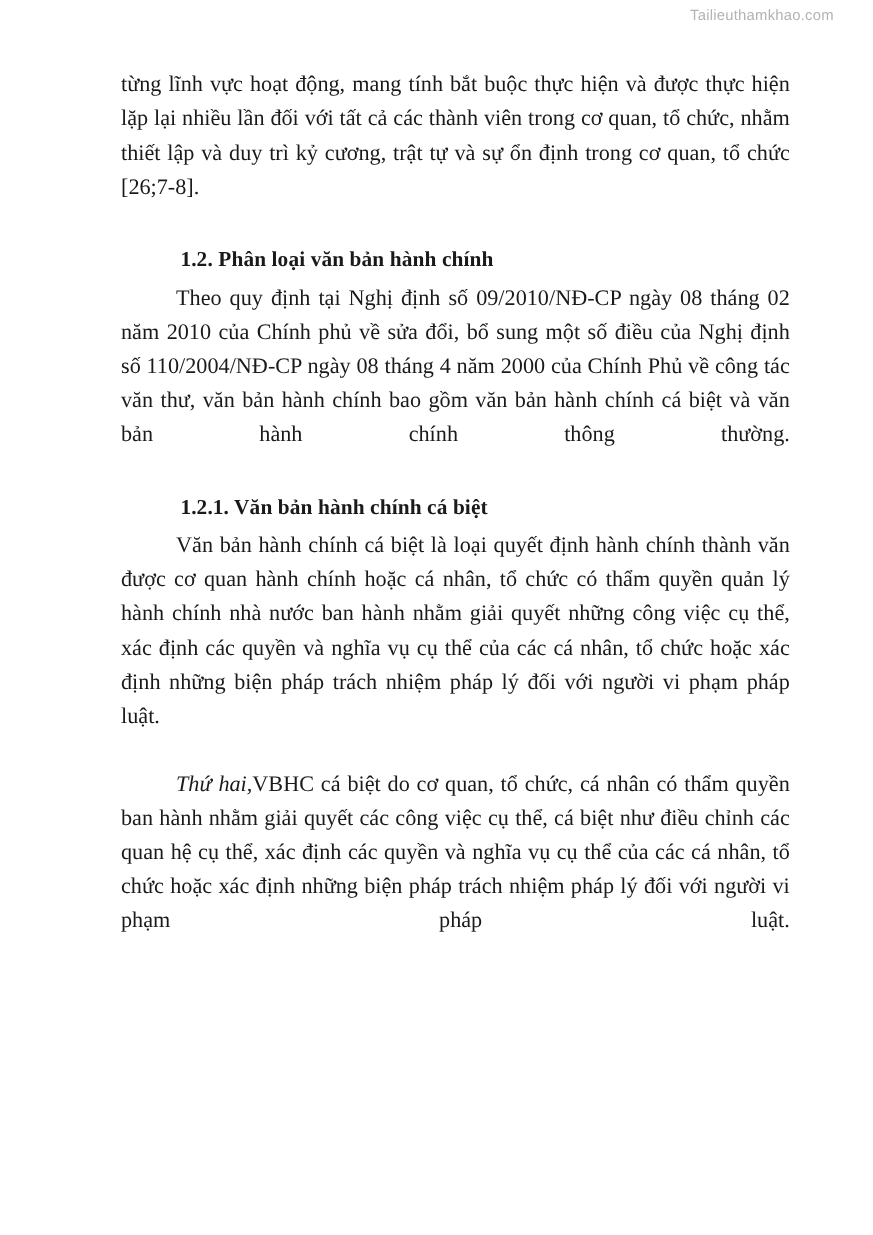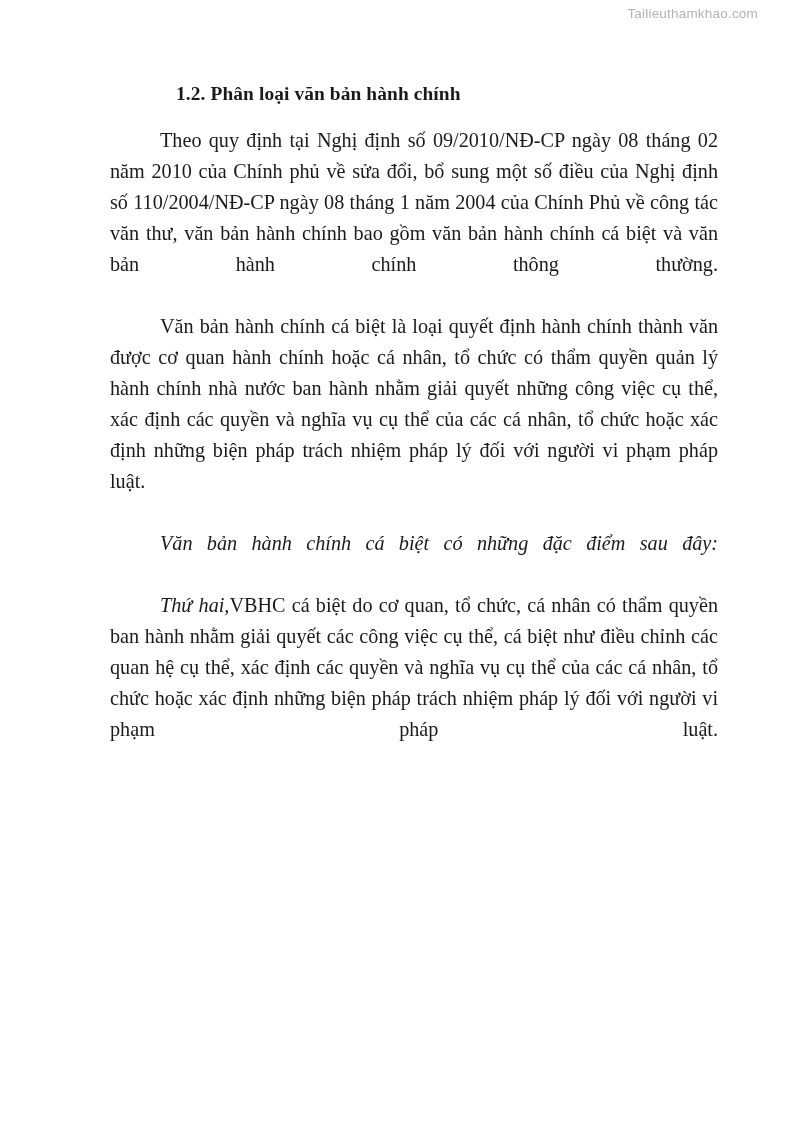--- a/index.html
+++ b/index.html
@@ -54,21 +54,21 @@
     text-indent: 50px;
     hyphens: none;
     word-spacing: 0.2px;
   }
 
   p.para.noindent {
     text-indent: 0;
   }
 
   p.heading {
-    margin: 16px;
+    margin: 4px;
     font-size: 19.4px;
     line-height: 31px;
     font-weight: bold;
     text-align: left;
     text-indent: 50px;
     letter-spacing: 0.1px;
   }
 
   .it {
     font-style: italic;
@@ -94,30 +94,31 @@
 </style>
 </head>
 <body>
 
 <div class="page">
 
   <div class="watermark">Tailieuthamkhao.com</div>
 
   <div class="content">
 
+    <p class="para noindent">từng lĩnh vực hoạt động, mang tính bắt buộc thực hiện và được thực hiện lặp lại nhiều lần đối với tất cả các thành viên trong cơ quan, tổ chức, nhằm thiết lập và duy trì kỷ cương, trật tự và sự ổn định trong cơ quan, tổ chức [26;7-8].</p>
 
     <p class="heading">1.2.  Phân loại văn bản hành chính</p>
 
-    <p class="para">Theo quy định tại Nghị định số 09/2010/NĐ-CP ngày 08 tháng 02 năm 2010 của Chính phủ về sửa đổi, bổ sung một số điều của Nghị định số 110/2004/NĐ-CP ngày 08 tháng 1 năm 2004 của Chính Phủ về công tác văn thư, văn bản hành chính bao gồm văn bản hành chính cá biệt và văn bản hành chính thông thường.</p>
+    <p class="para">Theo quy định tại Nghị định số 09/2010/NĐ-CP ngày 08 tháng 02 năm 2010 của Chính phủ về sửa đổi, bổ sung một số điều của Nghị định số 110/2004/NĐ-CP ngày 08 tháng 4 năm 2000 của Chính Phủ về công tác văn thư, văn bản hành chính bao gồm văn bản hành chính cá biệt và văn bản hành chính thông thường.</p>
 
+    <p class="heading">1.2.1. Văn bản hành chính cá biệt</p>
 
     <p class="para">Văn bản hành chính cá biệt là loại quyết định hành chính thành văn được cơ quan hành chính hoặc cá nhân, tổ chức có thẩm quyền quản lý hành chính nhà nước  ban hành nhằm giải quyết những công việc cụ thể, xác định các quyền và nghĩa vụ cụ thể của các cá nhân, tổ chức hoặc xác định những biện pháp trách nhiệm pháp lý đối với người vi phạm pháp luật.</p>
 
 
-    <p class="para it">Văn bản hành chính cá biệt có những đặc điểm sau đây:</p>
 
 
     <p class="para"><span class="it">Thứ hai,</span><span>VBHC cá biệt do cơ quan, tổ chức, cá nhân có thẩm quyền ban hành nhằm giải quyết các công việc cụ thể, cá biệt như điều chỉnh các quan hệ cụ thể, xác định các quyền và nghĩa vụ cụ thể của các cá nhân, tổ chức hoặc xác định những biện pháp trách nhiệm pháp lý đối với người vi phạm pháp luật.</span></p>
 
   </div>
 
 
 </div>
 
 </body></html>

